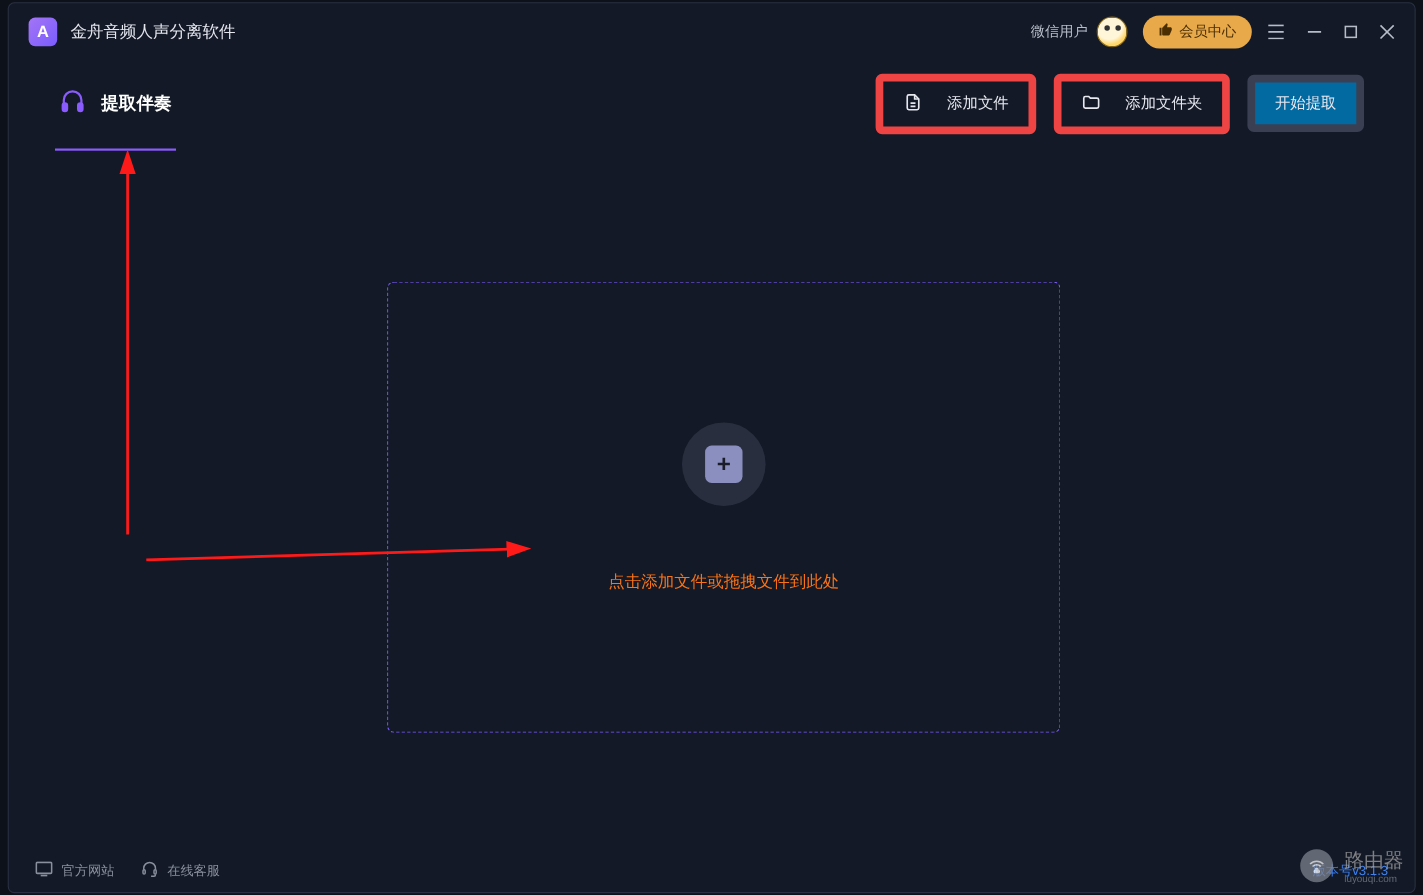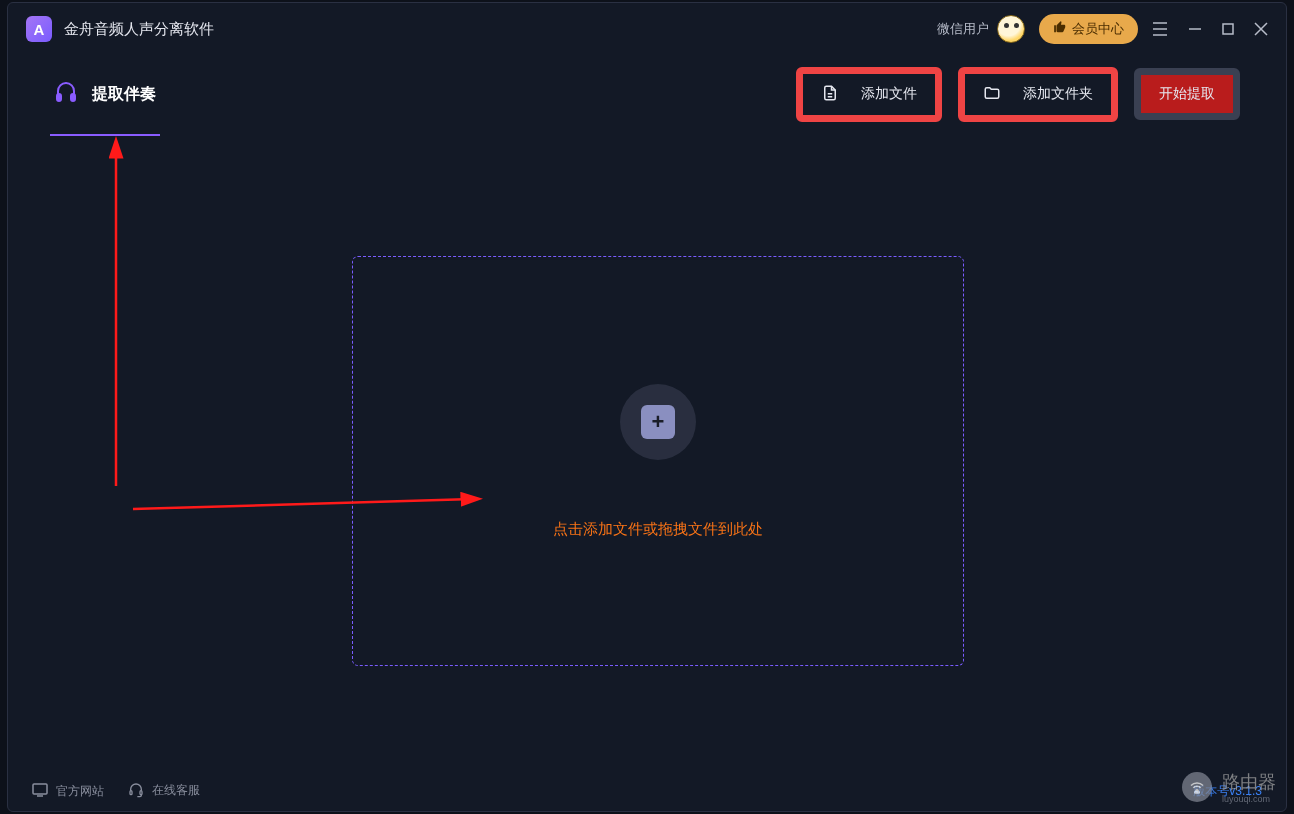--- a/index.html
+++ b/index.html
@@ -149,21 +149,21 @@
       border-radius: 6px;
       font-size: 14px;
       cursor: pointer;
       margin-left: 16px;
     }
     .btn svg {
       width: 18px;
       height: 18px;
     }
     .btn-primary {
-      background: #b91c1c;
+      background: #0369a1;
       border-color: #3a4052;
       font-weight: 500;
     }
     .content {
       position: relative;
       height: calc(100% - 170px);
     }
     .dropzone {
       position: absolute;
       left: 344px;
@@ -212,21 +212,21 @@
       right: 0;
       height: 40px;
       display: flex;
       align-items: center;
       padding: 0 24px;
       color: #8a8f9e;
       font-size: 12px;
     }
     .footer-item {
       display: flex;
-      align-items: flex-start;
+      align-items: center;
       gap: 8px;
       margin-right: 24px;
       cursor: pointer;
     }
     .footer-spacer {
       flex: 1;
     }
     .annotation-arrow {
       position: absolute;
       pointer-events: none;

